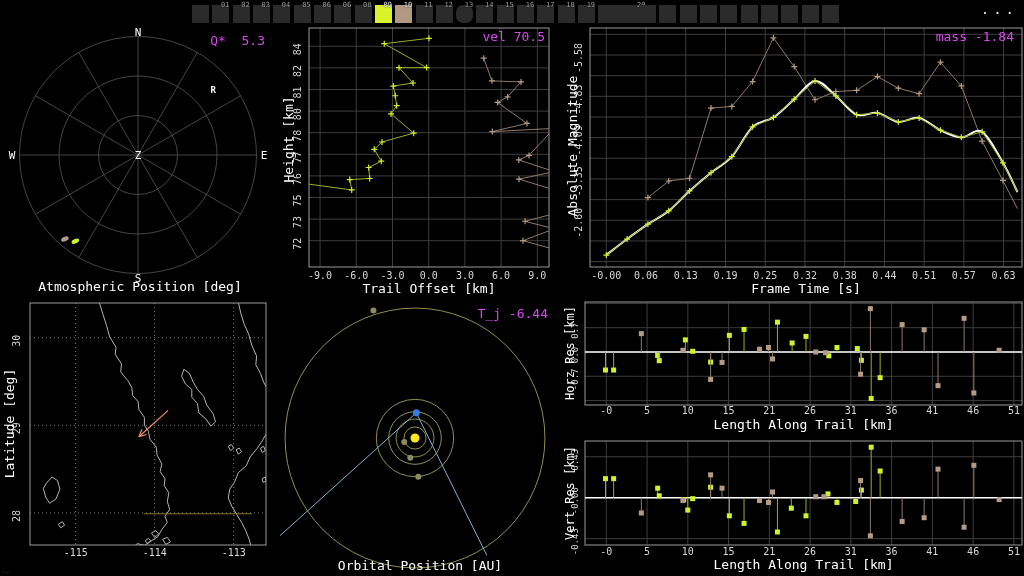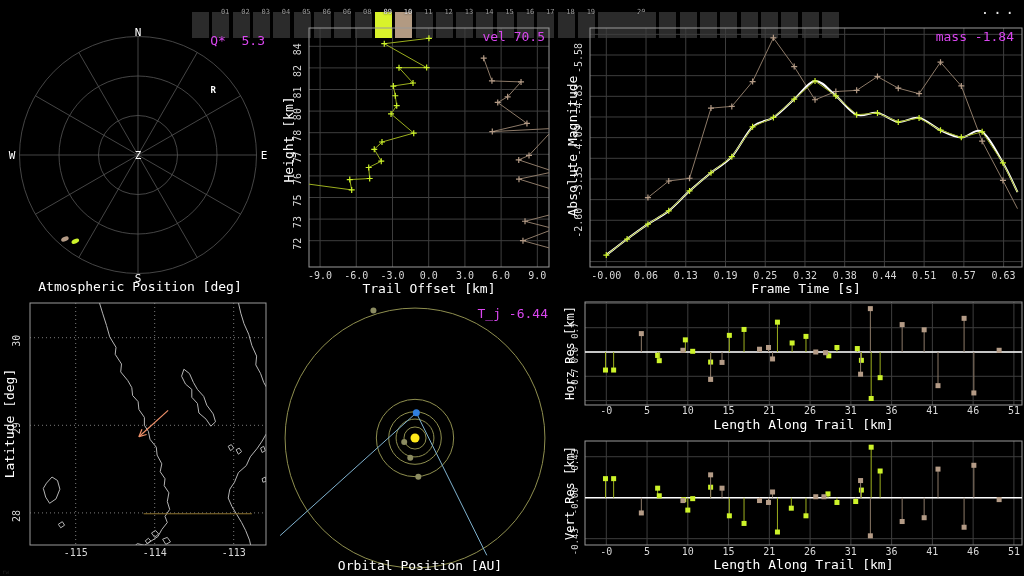--- a/index.html
+++ b/index.html
@@ -8,21 +8,21 @@
   .panel{position:absolute;}
   svg{display:block;}
   .ov{position:absolute;pointer-events:none;}
   .stat{font-size:13px;color:#d946ef;white-space:pre;}
   .cap{font-size:13px;color:#fff;text-align:center;white-space:pre;}
   .axlab{font-size:13px;color:#fff;text-align:center;white-space:pre;}
   .rot{transform:rotate(-90deg);}
   #topbar{position:absolute;left:0;top:0;width:1024px;height:24px;background:#000;}
   #timestamp{position:absolute;left:8px;top:4px;font-size:14px;color:#fff;white-space:pre;}
   #framestrip{position:absolute;left:0;top:0;width:1000px;height:24px;}
-  .fbox{position:absolute;top:12px;width:17px;height:26px;background:#2b2b2b;text-decoration:underline;}
+  .fbox{position:absolute;top:5px;width:17px;height:18px;background:#2b2b2b;text-decoration:underline;}
   .fbox .lbl{position:absolute;top:-4px;right:0;font-size:7px;line-height:8px;color:#9a9a9a;
              text-shadow:0 0 2px #000;}
   #overflow{position:absolute;right:6px;top:1px;font-size:14px;letter-spacing:4px;color:#e8e8e8;cursor:pointer;}
   .cornermark{position:absolute;left:2px;bottom:1px;font-size:6px;color:#1f1f1f;}
 </style>
 </head>
 <body>
 
 <div id="root">
 
@@ -58,21 +58,21 @@
         </div>
         <div class="fbox" style="left: 395.2px; background: rgb(178, 154, 130);">
           <span class="lbl" style="color: rgb(232, 232, 232);">10</span>
         </div>
         <div class="fbox" style="left: 415.52px;">
           <span class="lbl">11</span>
         </div>
         <div class="fbox" style="left: 435.84px;">
           <span class="lbl">12</span>
         </div>
-        <div class="fbox" style="left: 456.16px;">
+        <div class="fbox" style="left: 456.16px; border-radius: 7px;">
           <span class="lbl">13</span>
         </div>
         <div class="fbox" style="left: 476.48px;">
           <span class="lbl">14</span>
         </div>
         <div class="fbox" style="left: 496.8px;">
           <span class="lbl">15</span>
         </div>
         <div class="fbox" style="left: 517.12px;">
           <span class="lbl">16</span>

